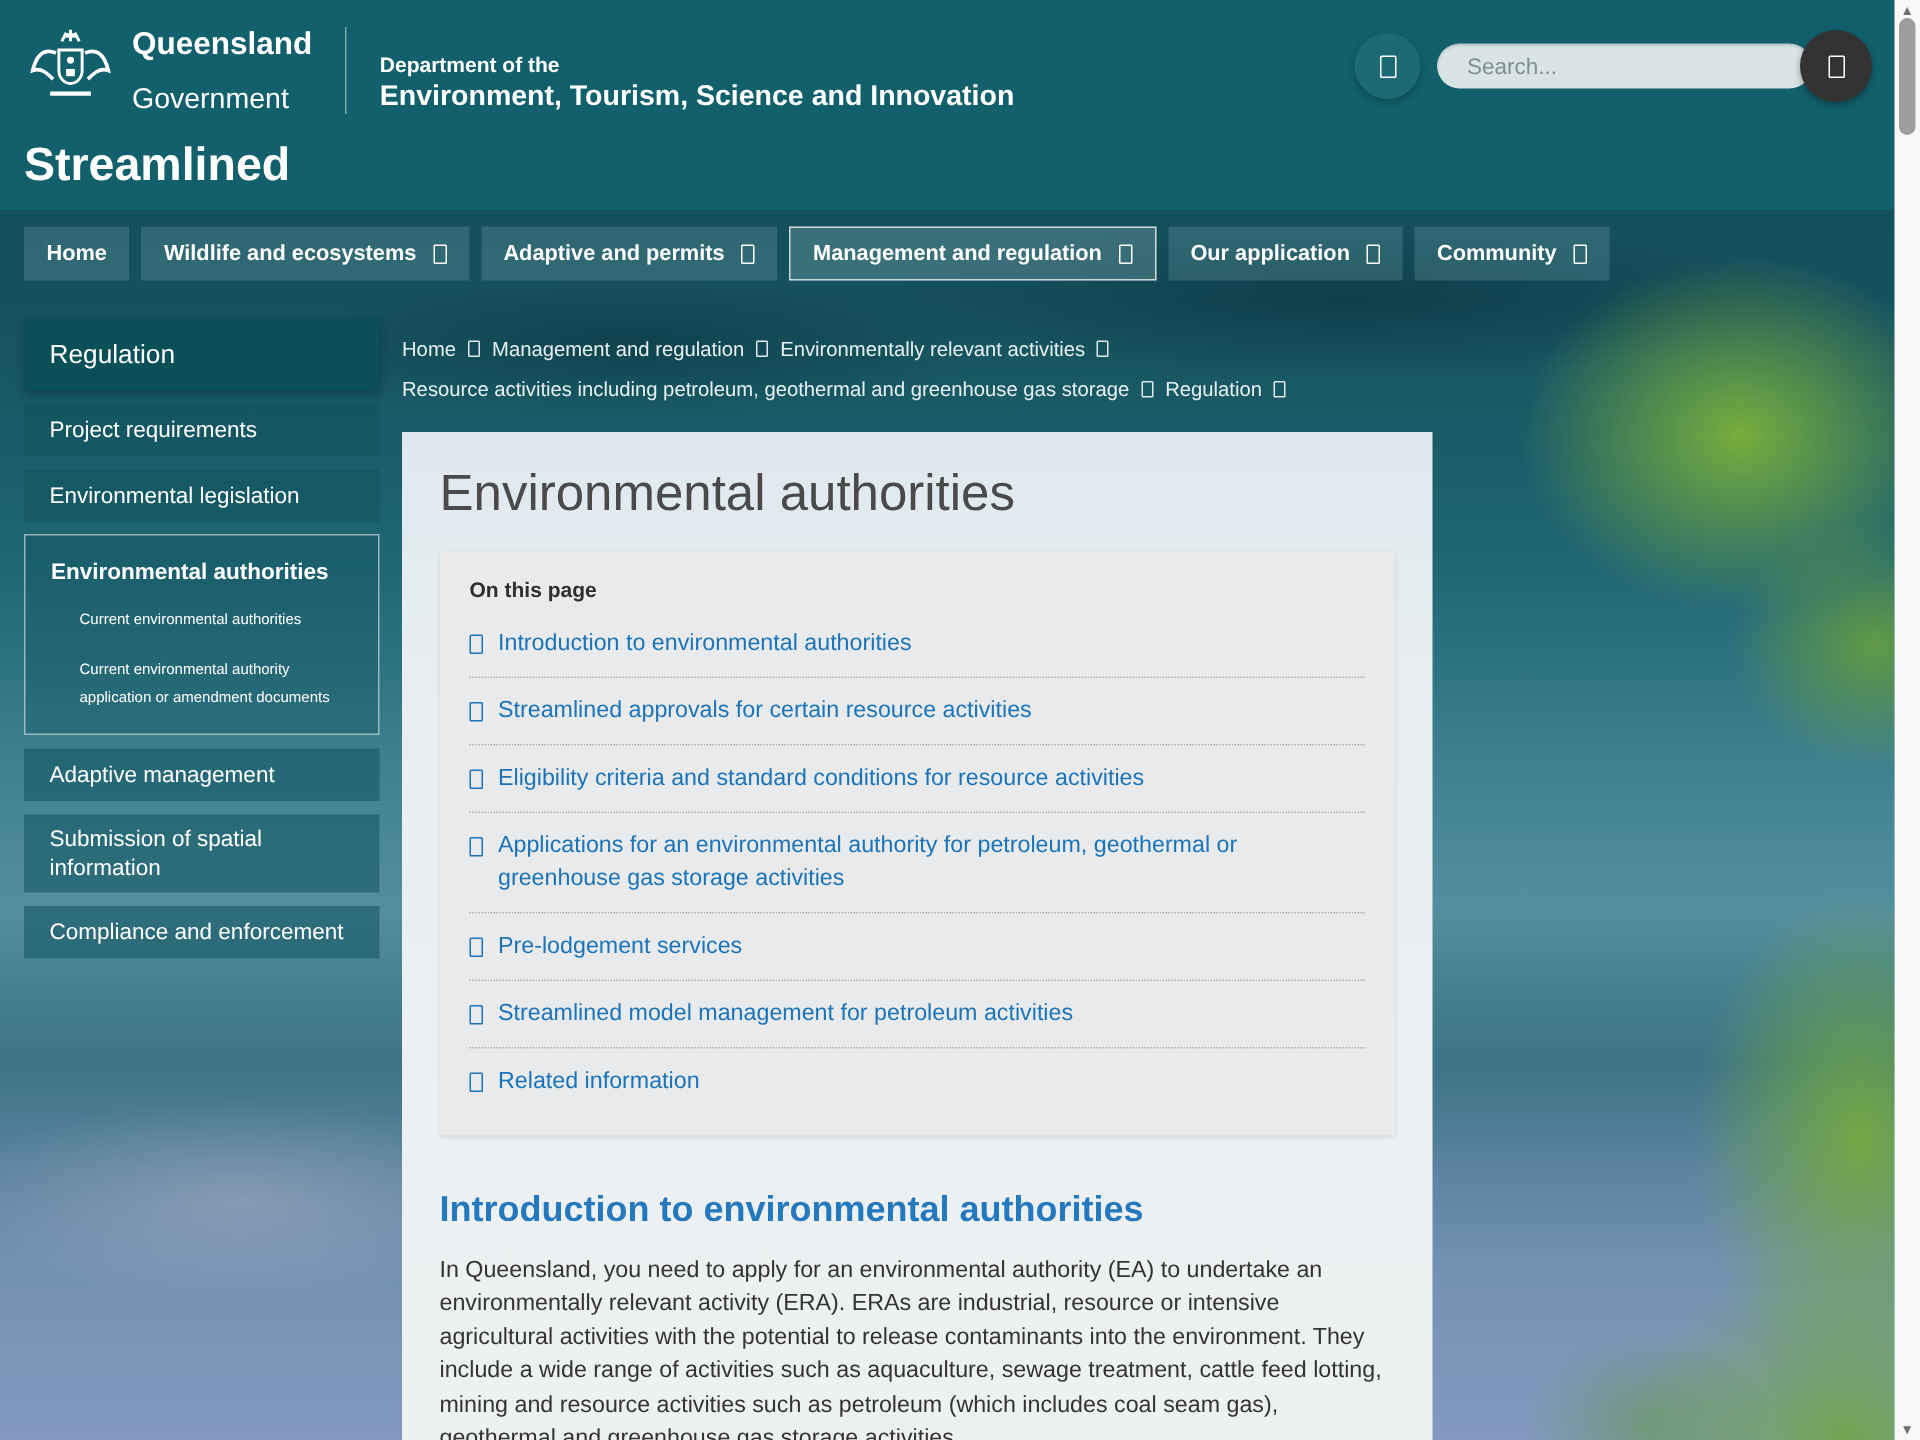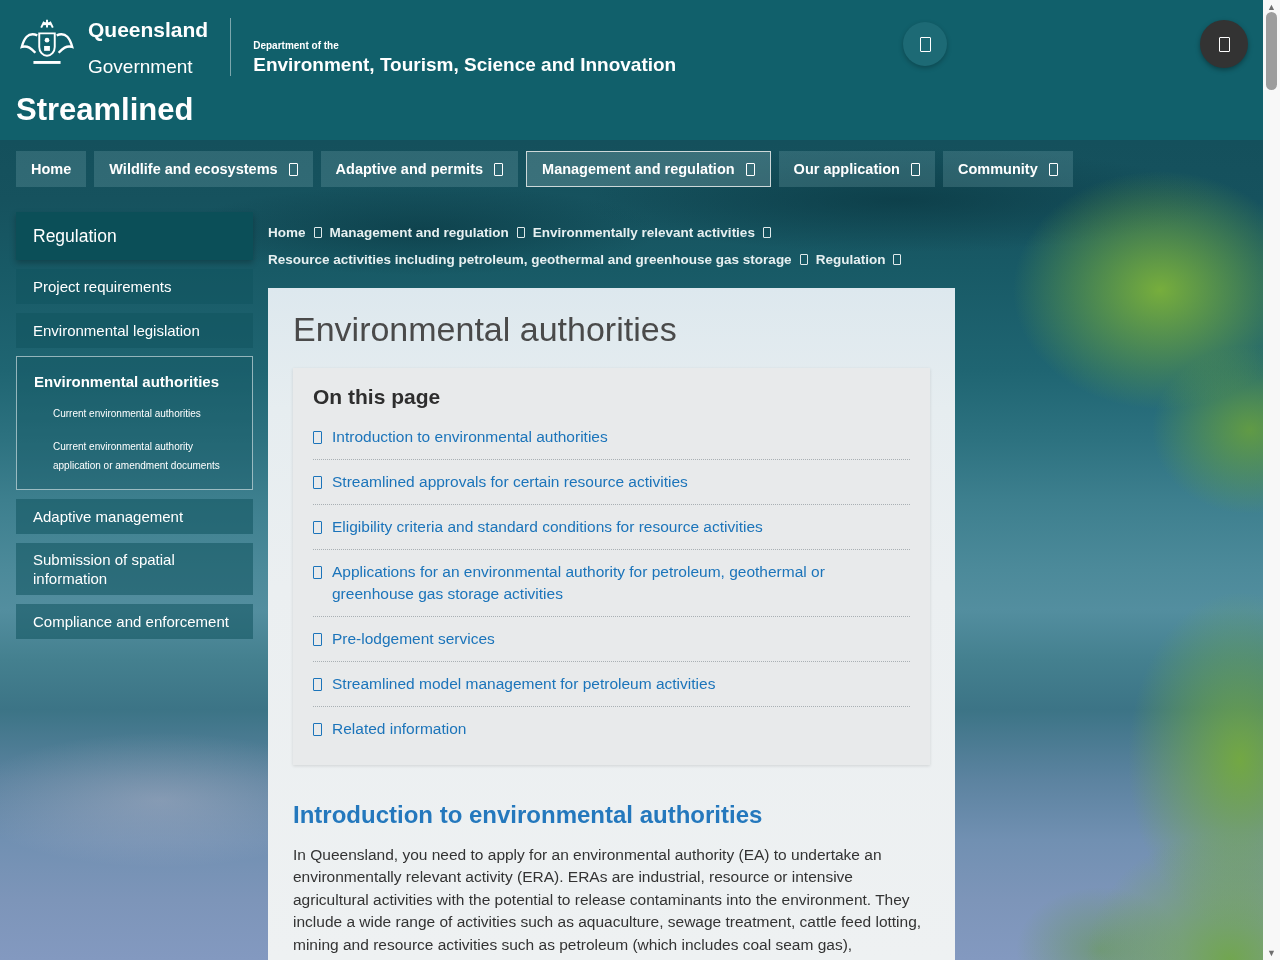--- a/index.html
+++ b/index.html
@@ -33,21 +33,21 @@
 
   
   .header { position: absolute; left: 0; top: 0; width: 1263px; height: 140px; background: #11606b; }
   .logo-row { position: absolute; left: 16px; top: 14px; display: flex; align-items: flex-end; }
   .coat { width: 62px; height: 62px; }
   .logo-text { margin-left: 10px; color: #fff; line-height: 1.0; }
   .logo-text .l1 { font-size: 21px; font-weight: bold; }
   .logo-text .l2 { font-size: 19px; font-weight: normal; margin-top: 17px; }
   .header-divider { width: 1px; height: 58px; background: rgba(255,255,255,0.45); margin: 0 22px; }
   .dept { color: #fff; }
-  .dept .d1 { font-size: 10px; font-weight: bold; }
+  .dept .d1 { font-size: 14px; font-weight: bold; }
   .dept .d2 { font-size: 19px; font-weight: bold; margin-top: 3px; }
   .site-title { position: absolute; left: 16px; top: 92px; color: #fff; font-size: 31px; font-weight: bold; }
 
   .account-btn {
     position: absolute; left: 903px; top: 22px; width: 44px; height: 44px; border-radius: 50%;
     background: #1d6a75; box-shadow: 0 2px 5px rgba(0,0,0,0.25);
     display: flex; align-items: center; justify-content: center; color: #fff; cursor: pointer;
   }
   .search-wrap { position: absolute; left: 958px; top: 29px; width: 290px; height: 30px; }
   .search-input {
@@ -73,21 +73,21 @@
   .nav { position: absolute; left: 16px; top: 151px; display: flex; gap: 8px; }
   .tab {
     display: flex; align-items: center; gap: 11px;
     height: 36px; padding: 0 15px;
     background: rgba(173,216,220,0.18);
     color: #fff; font-size: 14.5px; font-weight: bold; cursor: pointer; white-space: nowrap;
   }
   .tab.active { background: rgba(190,225,228,0.22); border: 1px solid #cdd8d9; }
 
   
-  .breadcrumb { position: absolute; left: 268px; top: 219px; width: 700px; color: #e7f0f1; font-size: 13.5px; line-height: 27px; font-weight: bold; }
+  .breadcrumb { position: absolute; left: 268px; top: 219px; width: 700px; color: #e7f0f1; font-size: 13.5px; line-height: 27px; }
   .breadcrumb a { color: #e7f0f1; text-decoration: none; cursor: pointer; }
   .breadcrumb .tofu { margin: 0 8px; vertical-align: -1px; color: #dfeaeb; }
 
   
   .sidebar { position: absolute; left: 16px; top: 212px; width: 237px; color: #fff; }
   .sb-title {
     height: 48px; background: #0b4f58; display: flex; align-items: center;
     padding-left: 17px; font-size: 17.5px; box-shadow: 0 3px 6px rgba(0,0,0,0.25); cursor: pointer;
   }
   .sb-item {
@@ -106,21 +106,21 @@
   .panel {
     position: absolute; left: 268px; top: 288px; width: 687px; height: 672px;
     background: linear-gradient(180deg, #dde8ee 0px, #e6edf0 120px, #ebeff1 300px, #eef1f2 672px);
     padding: 20px 25px 0 25px;
   }
   .page-title { font-size: 34px; color: #4a4a4a; font-weight: normal; margin: 2px 0 0 0; }
   .otp-box {
     margin-top: 19px; background: #e8eaeb; box-shadow: 0 1px 3px rgba(0,0,0,0.12);
     padding: 17px 20px 14px 20px;
   }
-  .otp-title { font-size: 21px; font-weight: bold; color: #2e2e2e; margin: 0 0 6px 0; }
+  .otp-title { font-size: 14px; font-weight: bold; color: #2e2e2e; margin: 0 0 6px 0; }
   .otp-link-row {
     display: flex; align-items: flex-start; gap: 10px;
     padding: 11px 0 11px 0; border-bottom: 1px dotted #a9b0b4;
     font-size: 15.5px; line-height: 22px;
   }
   .otp-link-row:last-child { border-bottom: none; }
   .otp-link-row .tofu { color: #1b74ba; margin-top: 5px; }
   .otp-link-row a { color: #1b74ba; text-decoration: none; cursor: pointer; }
 
   .intro-heading { margin: 36px 0 0 0; font-size: 24px; font-weight: bold; color: #2478bd; }
@@ -164,20 +164,21 @@
         <div class="d1">Department of the</div>
         <div class="d2">Environment, Tourism, Science and Innovation</div>
       </div>
     </div>
     <div class="site-title">Streamlined</div>
 
     <div class="account-btn">
       <span class="tofu lg"></span>
     </div>
     <div class="search-wrap">
+      <input class="search-input" type="text" placeholder="Search..." style="">
       <div class="search-btn">
         <span class="tofu lg"></span>
       </div>
     </div>
   </div>
 
   <div class="nav">
     <div class="tab">
       <span>Home</span>
     </div>

